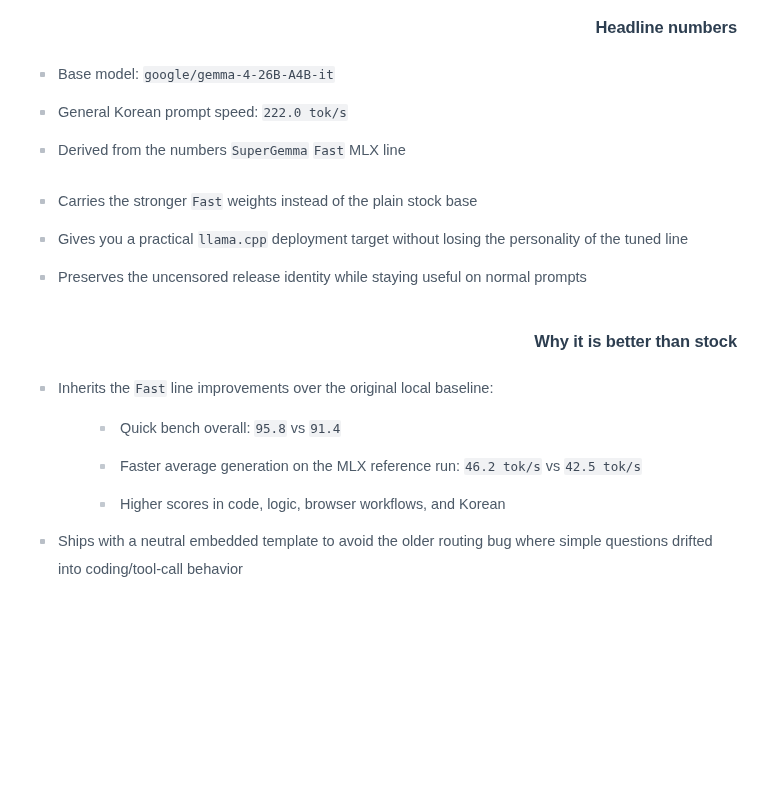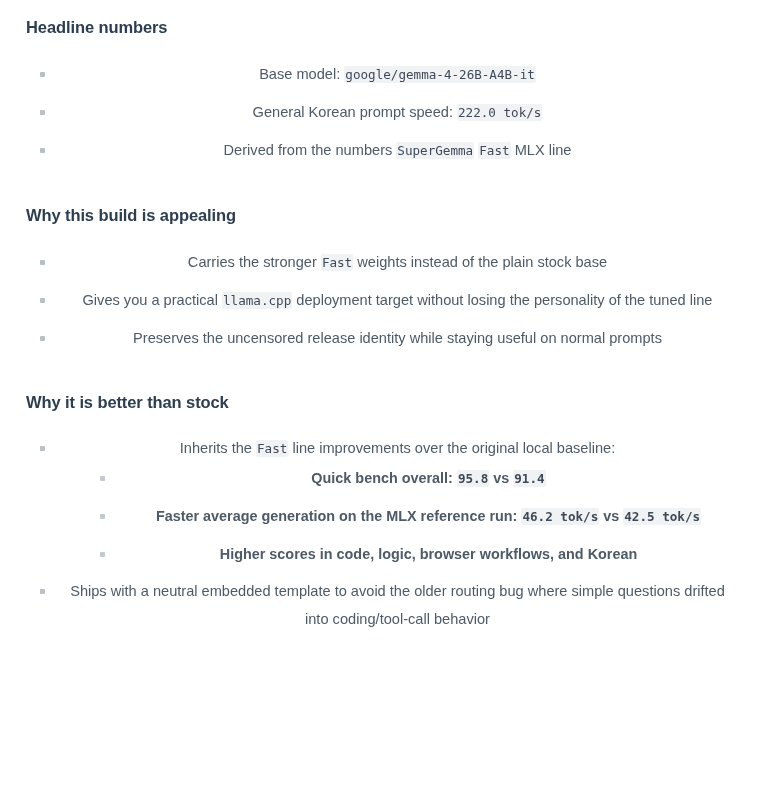--- a/index.html
+++ b/index.html
@@ -20,29 +20,29 @@
   }
   h3.section-heading {
     font-family: "Liberation Sans", sans-serif;
     font-size: 16.5px;
     font-weight: bold;
     color: #2d3e50;
     letter-spacing: -0.1px;
     margin: 0;
     padding: 0;
     line-height: 1.2;
+    text-align: right;
   }
   .heading-block-first { padding-top: 18px; }
   .heading-block { padding-top: 32px; }
 
   ul.bullets {
     list-style: none;
     margin: 0;
     padding: 0;
-    text-align: center;
   }
   ul.bullets.level1 {
     padding-left: 0;
     margin-top: 22px;
   }
   li.bullet {
     position: relative;
     padding-left: 32px;
     font-size: 14.6px;
     line-height: 28px;
@@ -53,23 +53,22 @@
     content: "";
     position: absolute;
     left: 14px;
     top: 12px;
     width: 5px;
     height: 5px;
     background: #b9bfc7;
     border-radius: 1px;
   }
   ul.bullets.level2 {
-    margin: 1px 0 0 0;
+    margin: 11px 0 0 0;
     padding-left: 30px;
-    font-weight: bold;
   }
   ul.bullets.level2 > li.bullet {
     font-size: 14.4px;
     margin-bottom: 9px;
   }
   ul.bullets.level2 > li.bullet::before {
     left: 12px;
     top: 12px;
     width: 5px;
     height: 5px;
@@ -94,23 +93,20 @@
       <div class="heading-block-first">
         <h3 class="section-heading">Headline numbers</h3>
       </div>
       <ul class="bullets level1">
         <li class="bullet"><span class="seg">Base model: </span><code class="code">google/gemma-4-26B-A4B-it</code></li>
         <li class="bullet"><span class="seg">General Korean prompt speed: </span><code class="code">222.0 tok/s</code></li>
         <li class="bullet"><span class="seg">Derived from the numbers </span><code class="code">SuperGemma</code><span class="seg"> </span><code class="code">Fast</code><span class="seg"> MLX line</span></li>
       </ul>
     </div>
     <div class="section">
-      <div class="heading-block">
-        <h3 class="section-heading">Why this build is appealing</h3>
-      </div>
       <ul class="bullets level1">
         <li class="bullet"><span class="seg">Carries the stronger </span><code class="code">Fast</code><span class="seg"> weights instead of the plain stock base</span></li>
         <li class="bullet"><span class="seg">Gives you a practical </span><code class="code">llama.cpp</code><span class="seg"> deployment target without losing the personality of the tuned line</span></li>
         <li class="bullet"><span class="seg">Preserves the uncensored release identity while staying useful on normal prompts</span></li>
       </ul>
     </div>
     <div class="section">
       <div class="heading-block">
         <h3 class="section-heading">Why it is better than stock</h3>
       </div>

